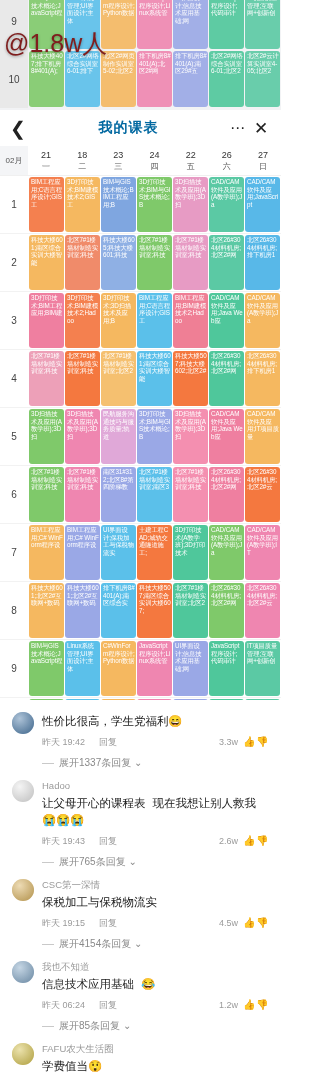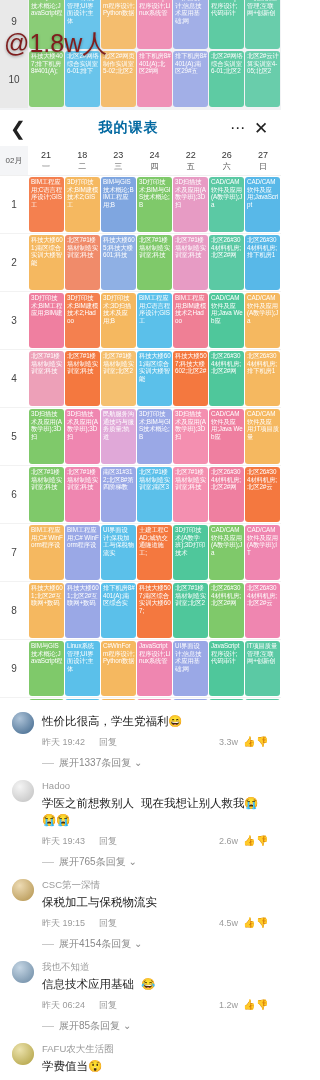--- a/index.html
+++ b/index.html
@@ -303,21 +303,21 @@
       </div>
       <div>
         <div class="cmt">
           <div class="av" style="background: rgb(232, 232, 232);">
             <i style="background:radial-gradient(circle at 35% 30%, rgba(255,255,255,.55), rgba(0,0,0,.18));"></i>
           </div>
           <div class="cbody">
             <div class="cname">
               <span>Hadoo</span>
             </div>
-            <div class="ctext">学医之前想救别人 现在我想让别人救我😭😭😭</div>
+            <div class="ctext">让父母开心的课程表 现在我想让别人救我😭😭😭</div>
             <div class="cmeta">
               <span class="time">昨天 19:43</span>
               <span class="reply">回复</span>
               <span class="sp"></span>
               <span class="likes">2.6w</span>
               <span class="ic">👍</span>
               <span class="ic">👎</span>
             </div>
           </div>
         </div>

